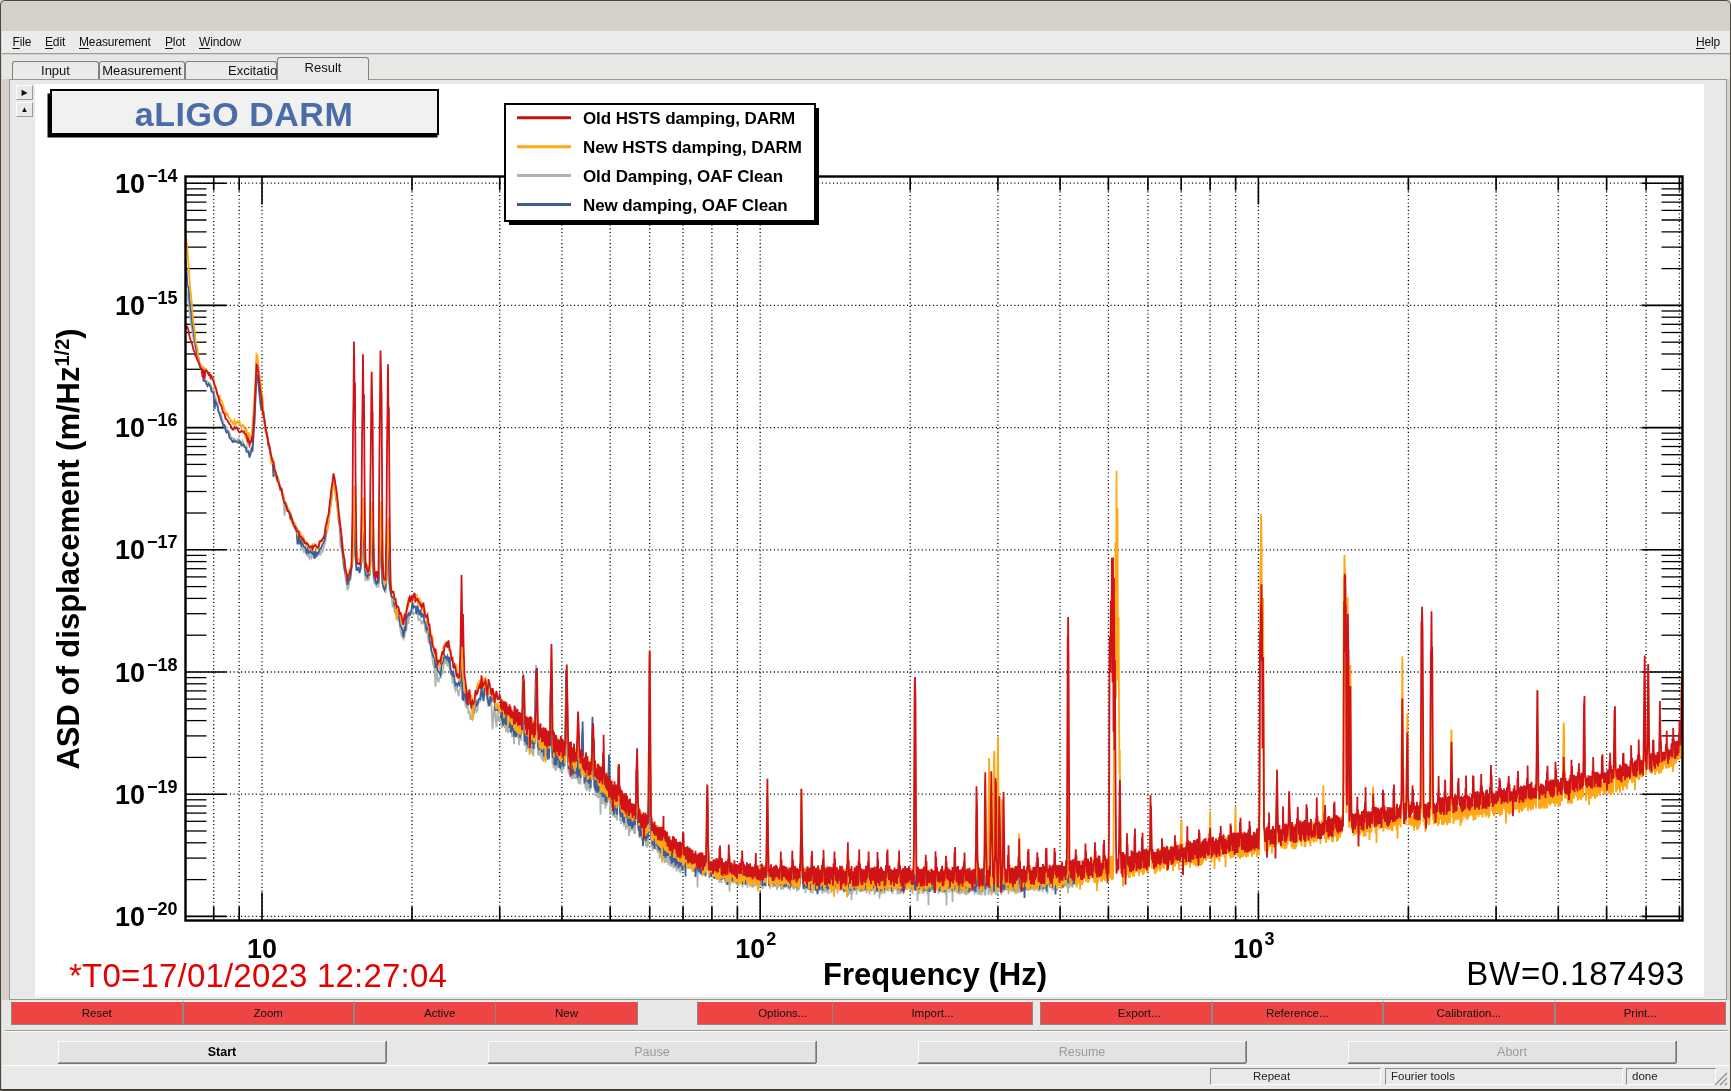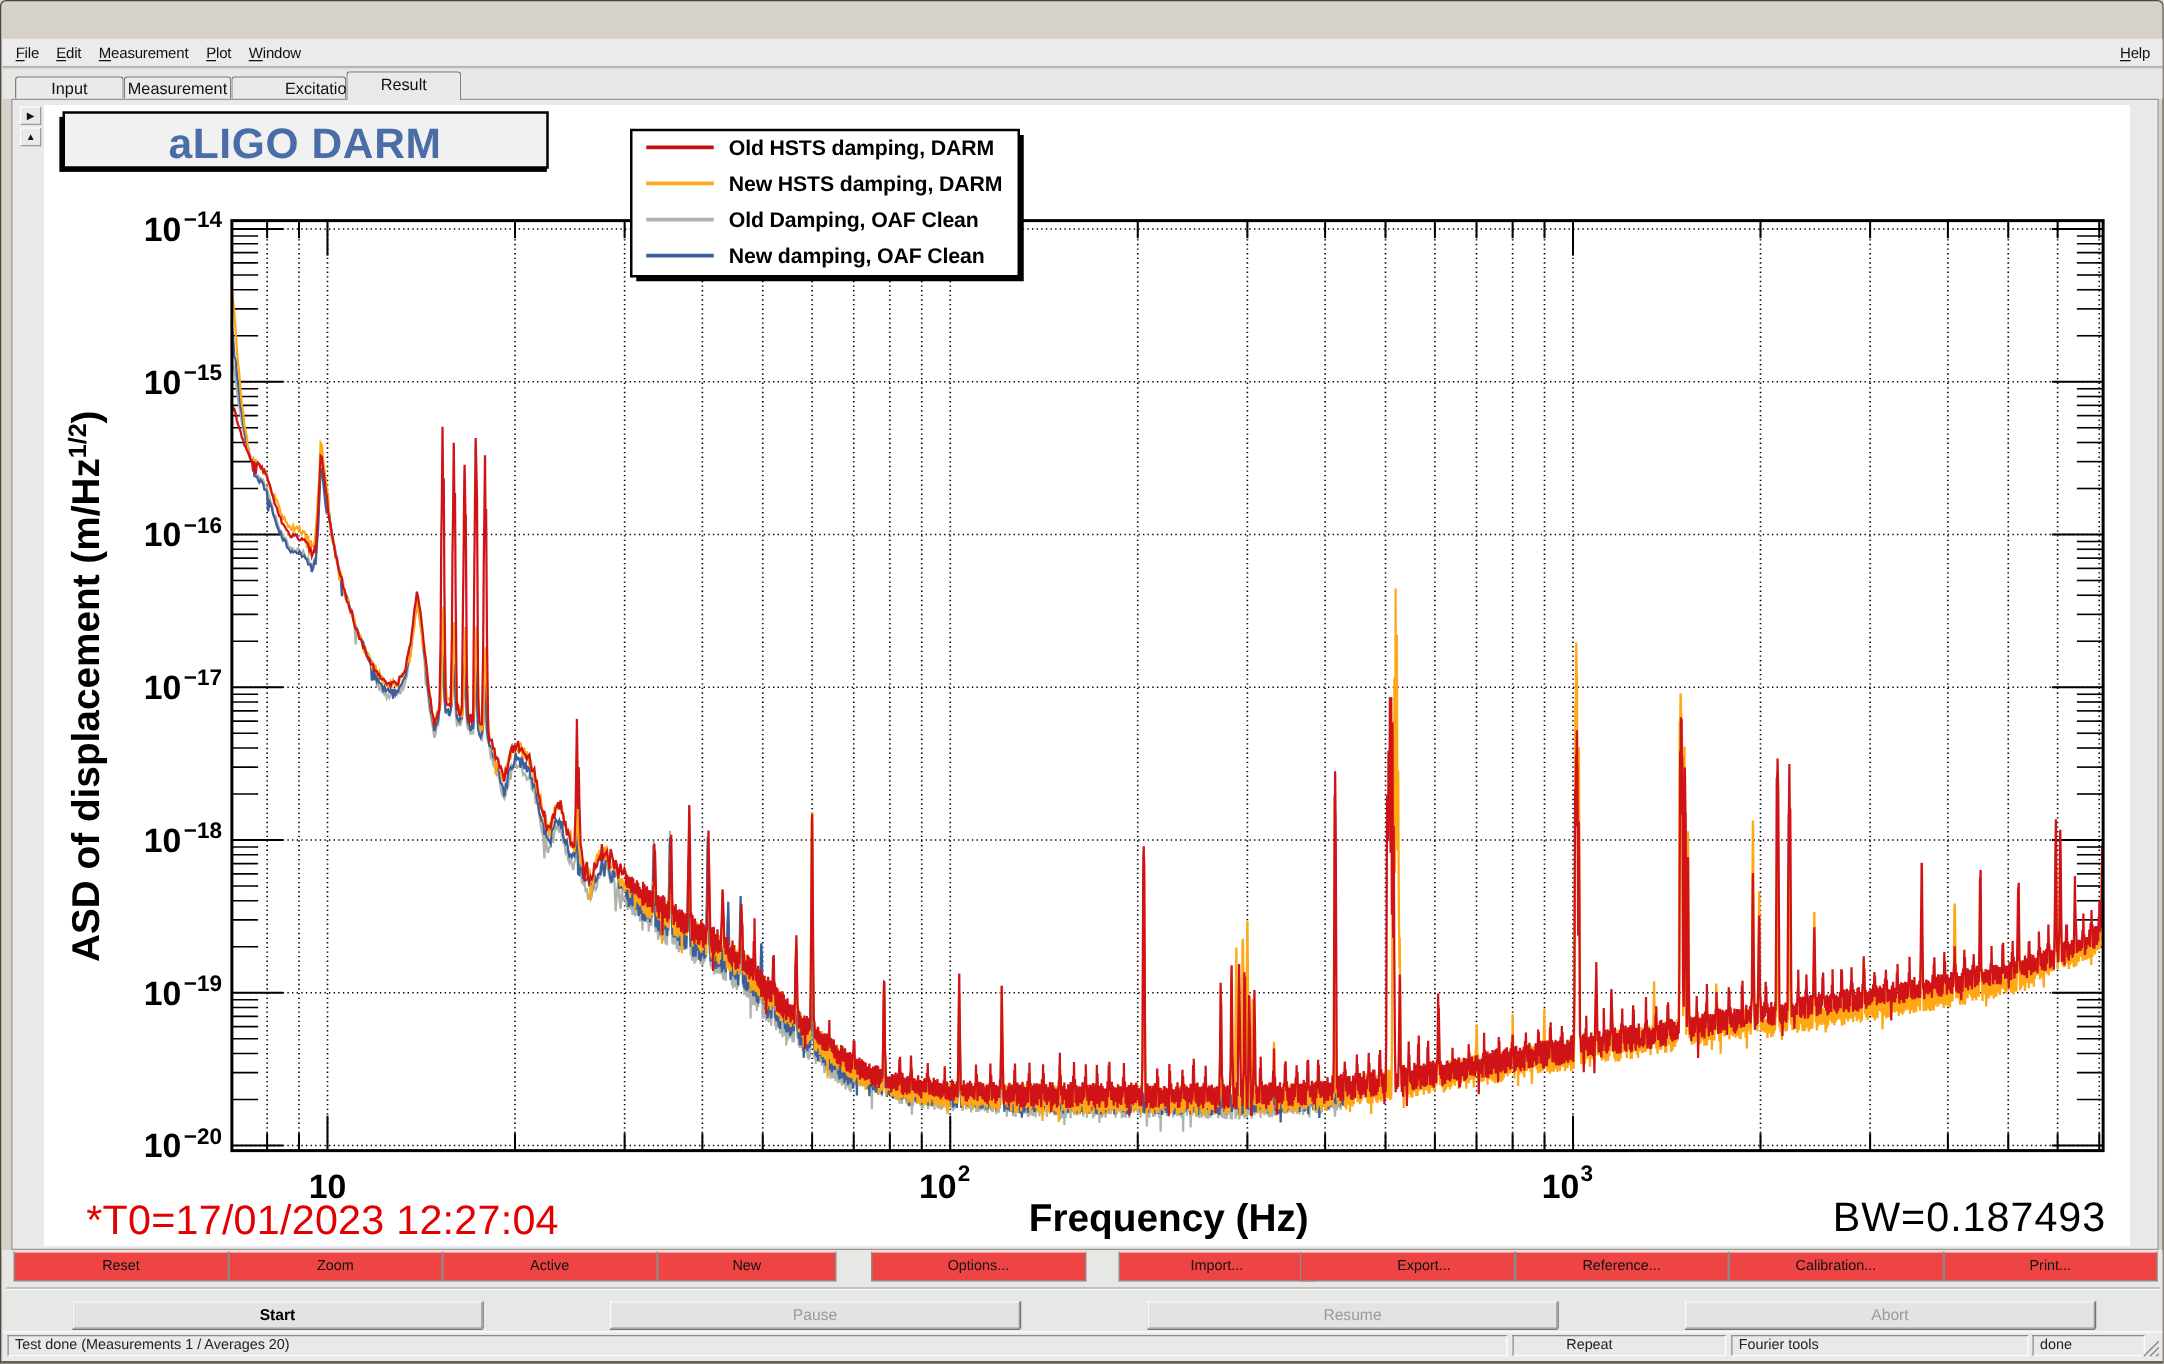--- a/index.html
+++ b/index.html
@@ -283,35 +283,34 @@
 <line x1="516" y1="174.6" x2="570" y2="174.6" stroke="#aeb4ac" stroke-width="3"></line>
 <text x="582" y="180.9" font-size="17" font-weight="bold" letter-spacing="-0.1" fill="#000">Old Damping, OAF Clean</text>
 <line x1="516" y1="203.5" x2="570" y2="203.5" stroke="#3c5f99" stroke-width="3"></line>
 <text x="582" y="209.8" font-size="17" font-weight="bold" letter-spacing="-0.1" fill="#000">New damping, OAF Clean</text>
 </svg>
 <div id="bottompanel"></div>
 <div id="row1">
       <div class="btn1" style="left:10.0px;width:171.5px;">Reset</div>
       <div class="btn1" style="left:181.5px;width:171.5px;">Zoom</div>
       <div class="btn1" style="left:353.0px;width:171.5px;">Active</div>
-      <div class="btn1" style="left:525px;width:143px;">New</div>
+      <div class="btn1" style="left:494px;width:143px;">New</div>
       <div class="btn1" style="left:696.0px;width:171.5px;">Options...</div>
-      <div class="btn1" style="left:894px;width:157px;">Import...</div>
+      <div class="btn1" style="left:831px;width:201px;">Import...</div>
       <div class="btn1" style="left:1039.0px;width:171.5px;padding-left:27px;">Export...</div>
       <div class="btn1" style="left:1210.5px;width:171.5px;">Reference...</div>
       <div class="btn1" style="left:1382.0px;width:171.5px;">Calibration...</div>
       <div class="btn1" style="left:1553.5px;width:171.5px;">Print...</div>
     </div>
 <div id="groove"></div>
 <div class="btn2" style="left:57px;width:328px;color:#000;font-weight:bold;">Start</div>
 <div class="btn2" style="left:487px;width:328px;color:#9b9b9b;">Pause</div>
 <div class="btn2" style="left:917px;width:328px;color:#9b9b9b;">Resume</div>
 <div class="btn2" style="left:1347px;width:328px;color:#9b9b9b;">Abort</div>
 <div id="statusbar">
-      <div class="spanel" style="left:4px;width:1200px;">Test done (Measurements 1 / Averages 20)</div>
       <div class="spanel" style="left:1208px;width:171px;padding-left:42px;">Repeat</div>
       <div class="spanel" style="left:1383px;width:238px;">Fourier tools</div>
       <div class="spanel" style="left:1624px;width:90px;">done</div>
       <svg width="16" height="16" style="position:absolute;right:2px;top:5px;">
         <path d="M14,2 L2,14 M14,7 L7,14 M14,12 L12,14" stroke="#8a8a86" stroke-width="1.2" fill="none"></path>
       </svg>
     </div>
 <div id="bottomedge"></div>
 </div>
 </body></html>

